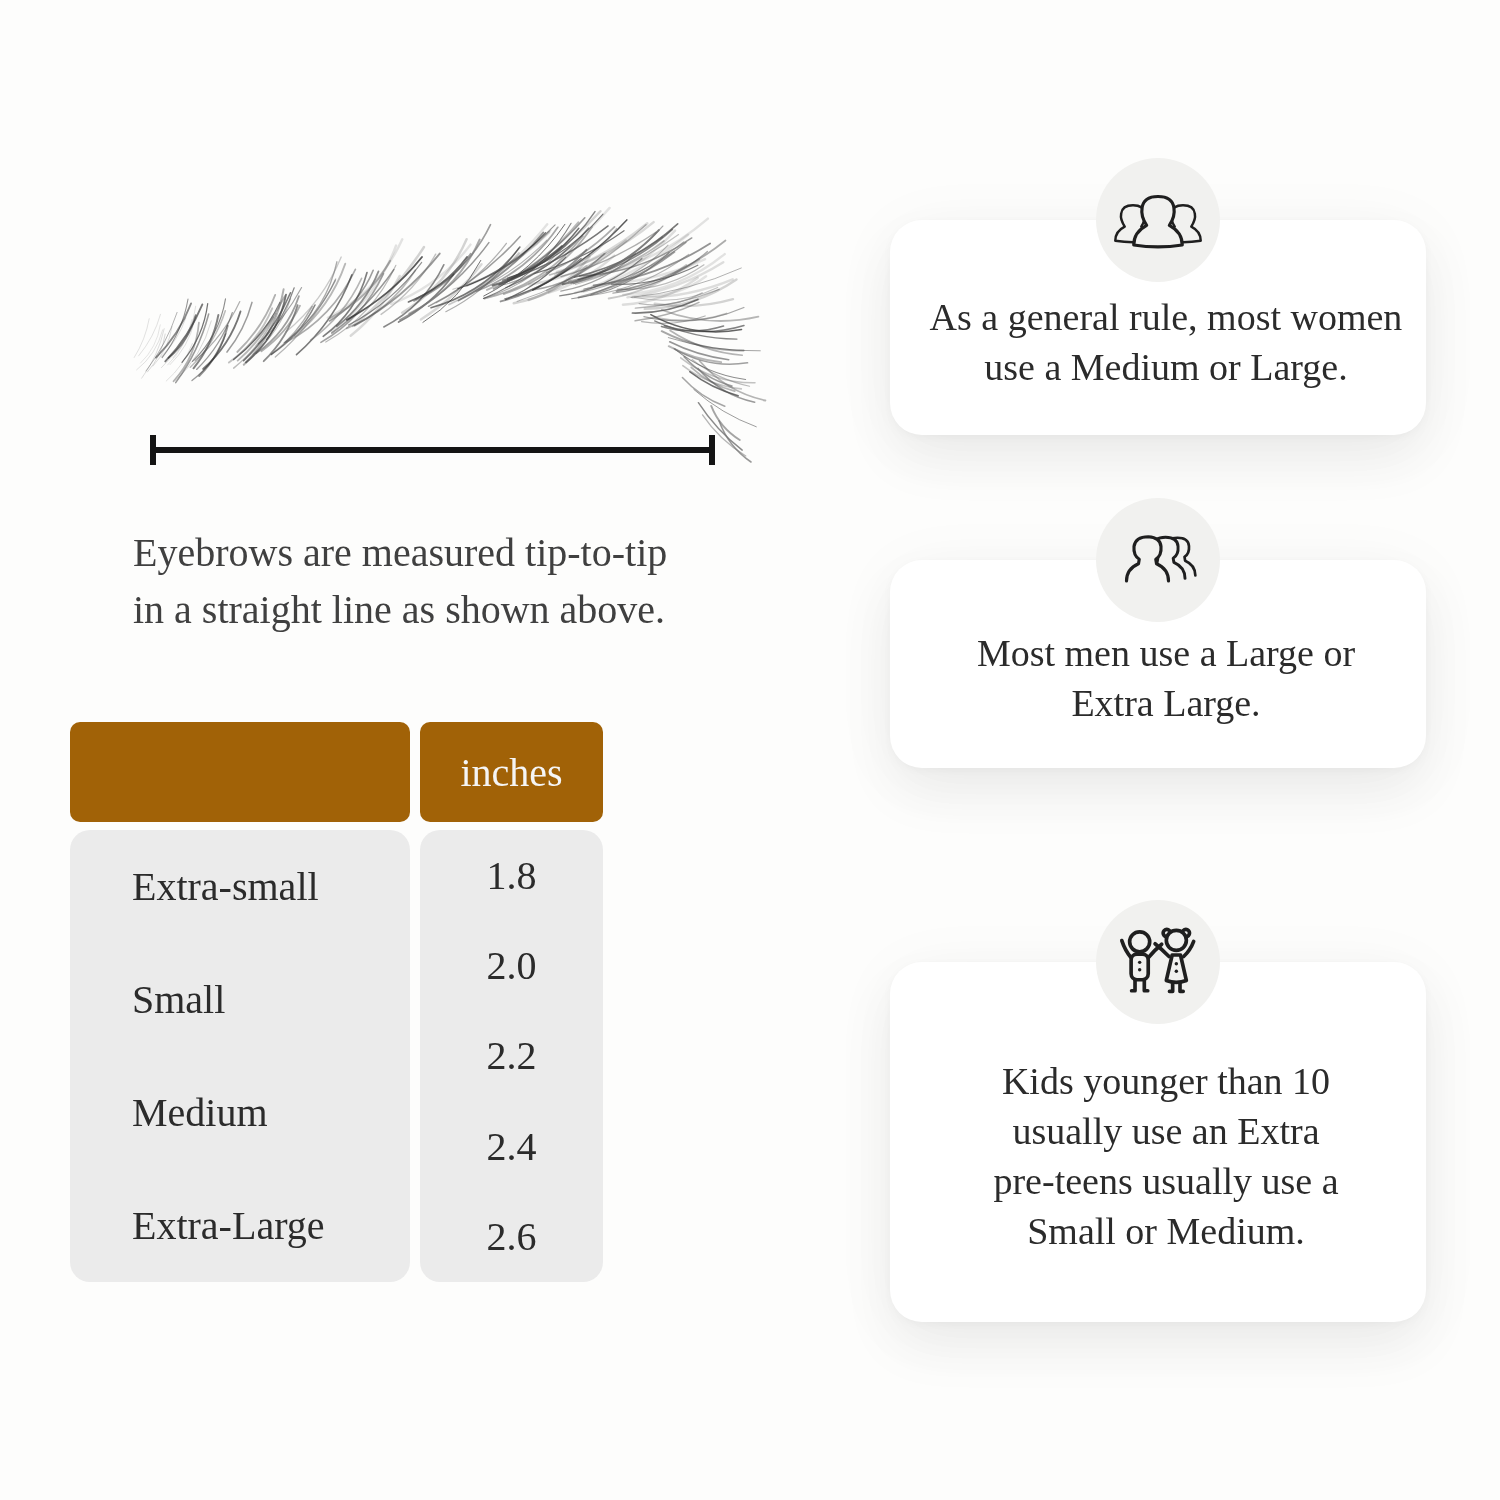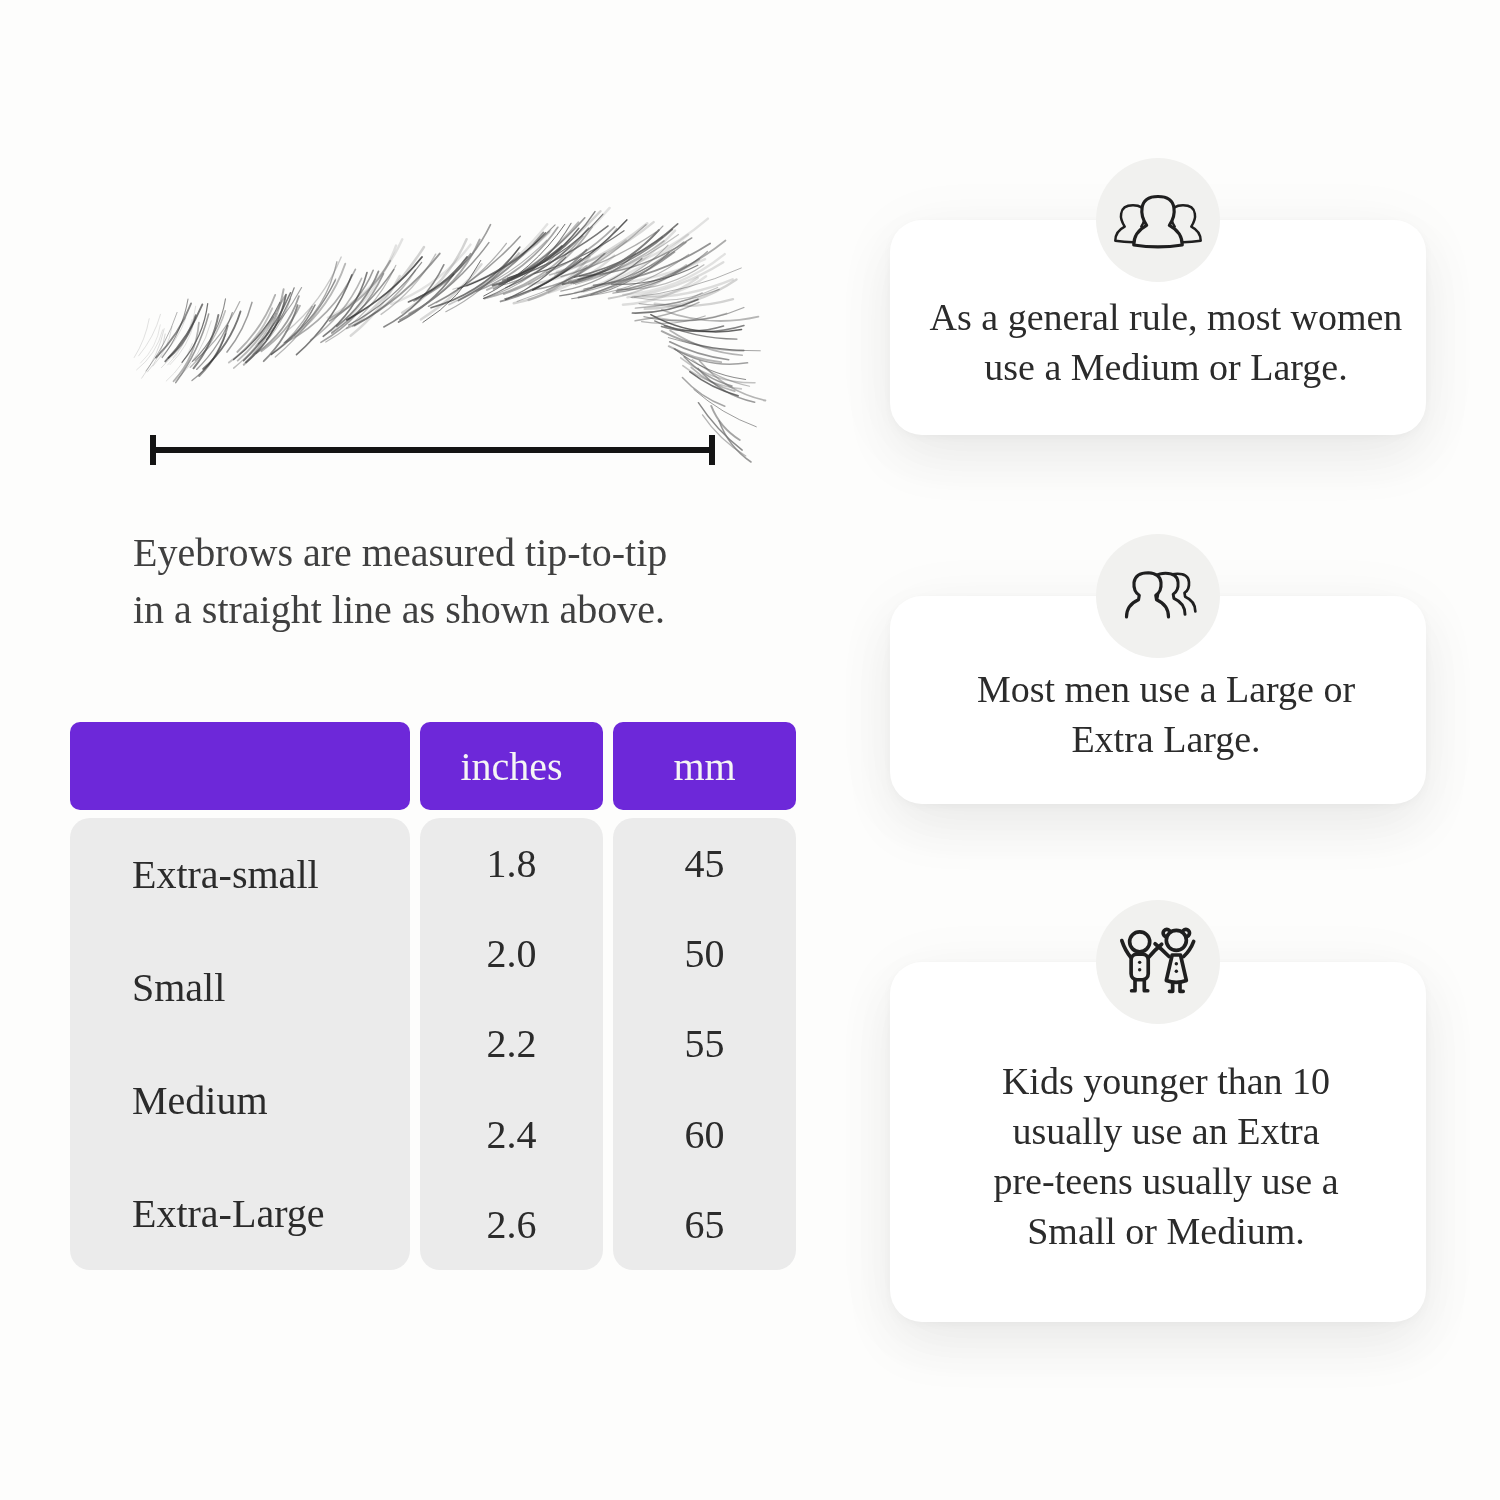--- a/index.html
+++ b/index.html
@@ -16,38 +16,38 @@
   .measure .bar{position:absolute;left:0;top:12px;width:100%;height:6px;background:#141414;}
   .measure .tick-l,.measure .tick-r{position:absolute;top:0;width:6px;height:30px;background:#141414;}
   .measure .tick-l{left:0;}
   .measure .tick-r{right:0;}
   
   .caption{position:absolute;left:133px;top:524px;width:660px;font-size:40px;line-height:57px;color:#404040;}
   .caption span{display:block;}
   
   .size-table{position:absolute;left:70px;top:722px;display:grid;grid-template-columns:340px 183px 183px;column-gap:10px;}
   .size-table .th{
-    height:88px;border-radius:10px;background:#6d28d9;color:#f5f5f5;
+    height:100px;border-radius:10px;background:#a16207;color:#f5f5f5;
     display:flex;align-items:center;justify-content:center;font-size:40px;
   }
   .size-table .band{
     margin-top:8px;height:452px;border-radius:20px;background:#ebebeb;
     display:flex;flex-direction:column;justify-content:space-around;
   }
   .size-table .cell{font-size:40px;color:#2b2b2b;}
   .size-table .cell.name{padding-left:62px;text-align:left;}
   .size-table .cell.num{text-align:center;}
   
   .card{
     position:absolute;left:890px;width:520px;background:#ffffff;border-radius:32px;
     box-shadow:0 26px 55px rgba(0,0,0,0.055),0 8px 70px rgba(0,0,0,0.04),0 2px 10px rgba(0,0,0,0.03);
     display:flex;align-items:center;justify-content:center;padding-left:16px;
   }
   .card.c1{top:220px;height:215px;}
-  .card.c2{top:596px;height:208px;font-family:Liberation Serif, serif;}
+  .card.c2{top:560px;height:208px;font-family:Liberation Serif, serif;}
   .card.c3{top:962px;height:360px;}
   .badge{
     position:absolute;left:50%;top:-62px;margin-left:-62px;width:124px;height:124px;border-radius:50%;
     background:#f1f1ef;display:flex;align-items:center;justify-content:center;
   }
   .card-text{margin:0;padding:34px 20px 6px 20px;text-align:center;font-size:38px;line-height:50px;color:#2b2b2b;}
   .card-text span{display:block;}
   .ico{stroke:#1f1f1f;fill:none;stroke-linecap:round;stroke-linejoin:round;}
   .ico .fillbg{fill:#f1f1ef;stroke:none;}
   .ico .dot{fill:#1f1f1f;stroke:none;}
@@ -283,30 +283,20 @@
     <div class="col">
       <div class="th">inches</div>
       <div class="band">
         <div class="cell num">1.8</div>
         <div class="cell num">2.0</div>
         <div class="cell num">2.2</div>
         <div class="cell num">2.4</div>
         <div class="cell num">2.6</div>
       </div>
     </div>
-    <div class="col">
-      <div class="th">mm</div>
-      <div class="band">
-        <div class="cell num">45</div>
-        <div class="cell num">50</div>
-        <div class="cell num">55</div>
-        <div class="cell num">60</div>
-        <div class="cell num">65</div>
-      </div>
-    </div>
   </div>
 
   <div class="card c1">
     <div class="badge">
       <svg class="ico" width="100" height="66" viewBox="-33 -20 66 42" stroke-width="2.1">
         <g transform="translate(-16.5,3) scale(0.78)">
           <path class="fillbg" d="M -15,15 Q -15,7 -7,3 Q -11,-3 -10,-8 Q -9,-15 0,-15 Q 9,-15 10,-8 Q 11,-3 7,3 Q 15,7 15,15 Q 0,17.5 -15,15 Z"></path>
           <path d="M -15,15 Q -15,7 -7,3 Q -11,-3 -10,-8 Q -9,-15 0,-15 Q 9,-15 10,-8 Q 11,-3 7,3 Q 15,7 15,15 Q 0,17.5 -15,15 Z"></path>
         </g>
         <g transform="translate(16.5,3) scale(0.78)">

